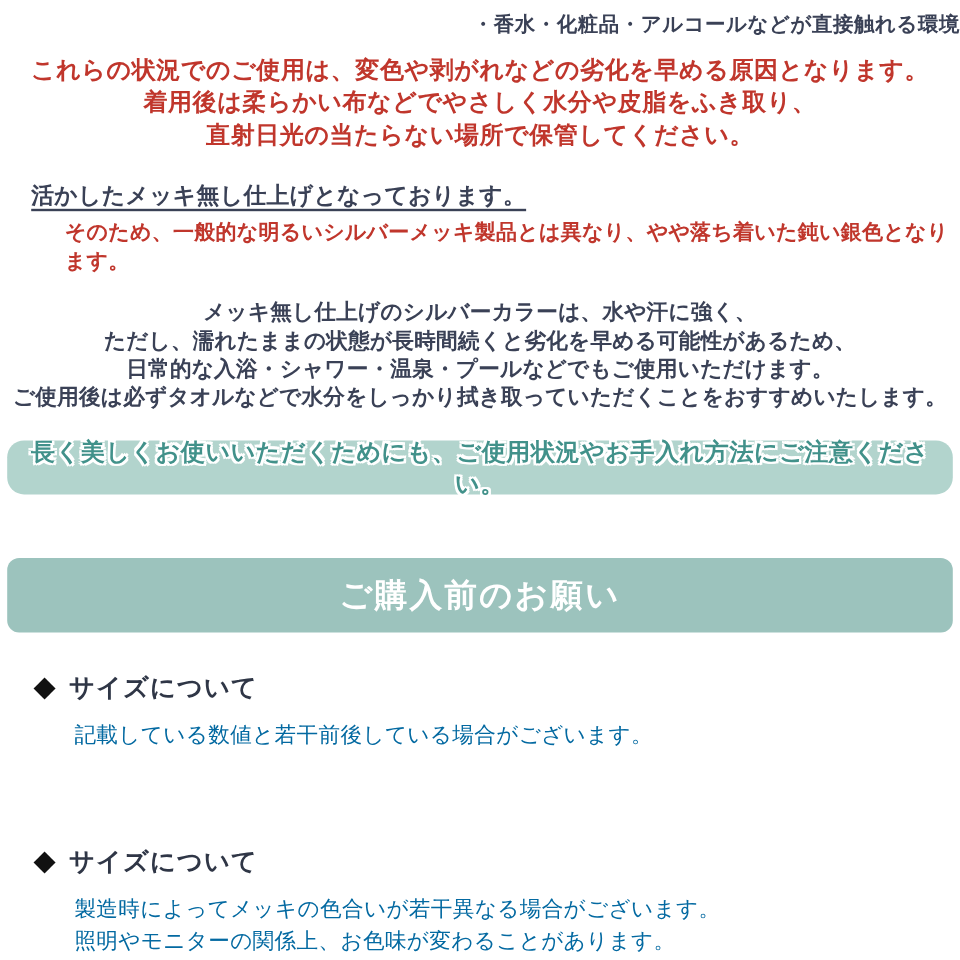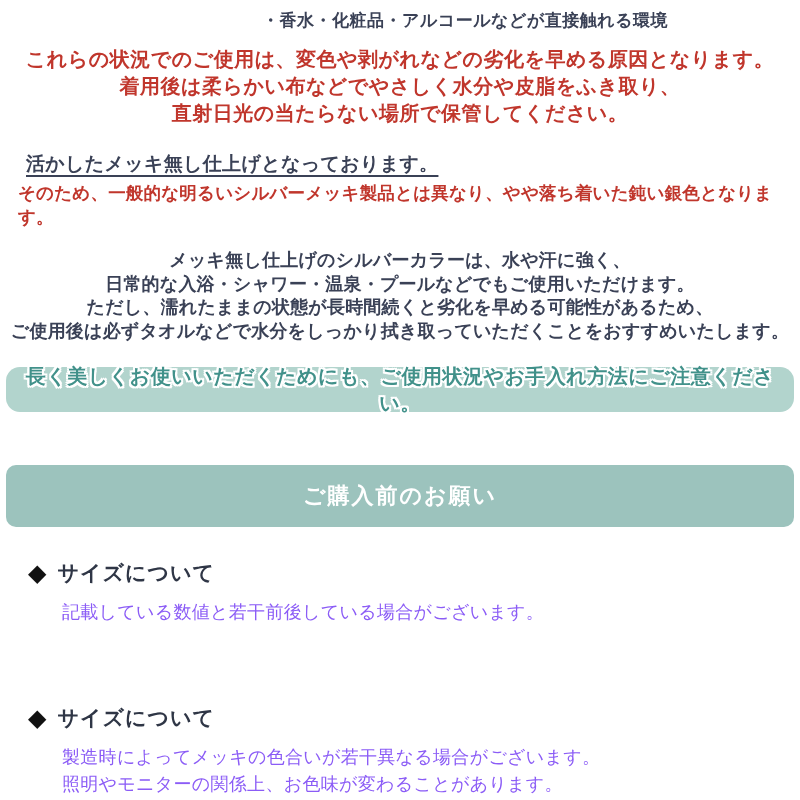--- a/index.html
+++ b/index.html
@@ -18,20 +18,21 @@
     background: #ffffff;
   }
   
   .env-item {
     padding-top: 9px;
     padding-left: 262px;
     font-size: 17px;
     font-weight: bold;
     color: #3a4156;
     letter-spacing: 0.5px;
+    text-align: right;
   }
   
   .warning-block {
     margin-top: 14px;
     text-align: center;
     color: #c0362c;
     font-weight: bold;
     font-size: 20px;
     line-height: 27px;
     letter-spacing: 0.5px;
@@ -47,21 +48,21 @@
   }
   .silver-note .nline {
     text-decoration: underline;
     text-decoration-thickness: 2px;
     text-underline-offset: 5px;
   }
   .silver-note .l1 { padding-left: 8px; }
   .silver-note .l2 { padding-left: 26px; }
   .silver-red {
     margin-top: 4px;
-    padding-left: 18px;
+    padding-left: 54px;
     color: #c0362c;
     font-weight: bold;
     font-size: 17.5px;
     line-height: 24px;
     letter-spacing: 0.2px;
   }
   
   .usage-block {
     margin-top: 20px;
     text-align: center;
@@ -99,21 +100,21 @@
     background: #9cc3bd;
     border-radius: 10px;
     height: 62px;
     display: flex;
     align-items: center;
     justify-content: center;
   }
   .title-band .band-text {
     color: #ffffff;
     font-weight: bold;
-    font-size: 22px;
+    font-size: 27px;
     letter-spacing: 2px;
   }
   
   .note-section { margin-top: 32px; }
   .note-section.second { margin-top: 78px; }
   .section-heading {
     display: flex;
     align-items: center;
     padding-left: 28px;
     color: #2f3646;
@@ -124,21 +125,21 @@
   .diamond {
     color: #111111;
     font-size: 24px;
     margin-right: 10px;
     line-height: 1;
     font-style: normal;
   }
   .section-body {
     margin-top: 12px;
     padding-left: 62px;
-    color: #8b5cf6;
+    color: #0369a1;
     font-size: 18px;
     font-weight: 500;
     line-height: 27px;
     letter-spacing: 0.3px;
   }
 </style>
 </head>
 <body>
 
 <div class="page">
@@ -154,22 +155,22 @@
   <div class="silver-note">
     <div class="l2">
       <span class="nline">活かしたメッキ無し仕上げとなっております。</span>
     </div>
   </div>
 
   <div class="silver-red">そのため、一般的な明るいシルバーメッキ製品とは異なり、やや落ち着いた鈍い銀色となります。</div>
 
   <div class="usage-block">
     <div>メッキ無し仕上げのシルバーカラーは、水や汗に強く、</div>
+    <div>ただし、濡れたままの状態が長時間続くと劣化を早める可能性があるため、</div>
     <div>日常的な入浴・シャワー・温泉・プールなどでもご使用いただけます。</div>
-    <div>ただし、濡れたままの状態が長時間続くと劣化を早める可能性があるため、</div>
     <div>ご使用後は必ずタオルなどで水分をしっかり拭き取っていただくことをおすすめいたします。</div>
   </div>
 
   <div class="care-banner">
     <span class="banner-text">長く美しくお使いいただくためにも、ご使用状況やお手入れ方法にご注意ください。</span>
   </div>
 
   <div class="title-band">
     <span class="band-text">ご購入前のお願い</span>
   </div>

